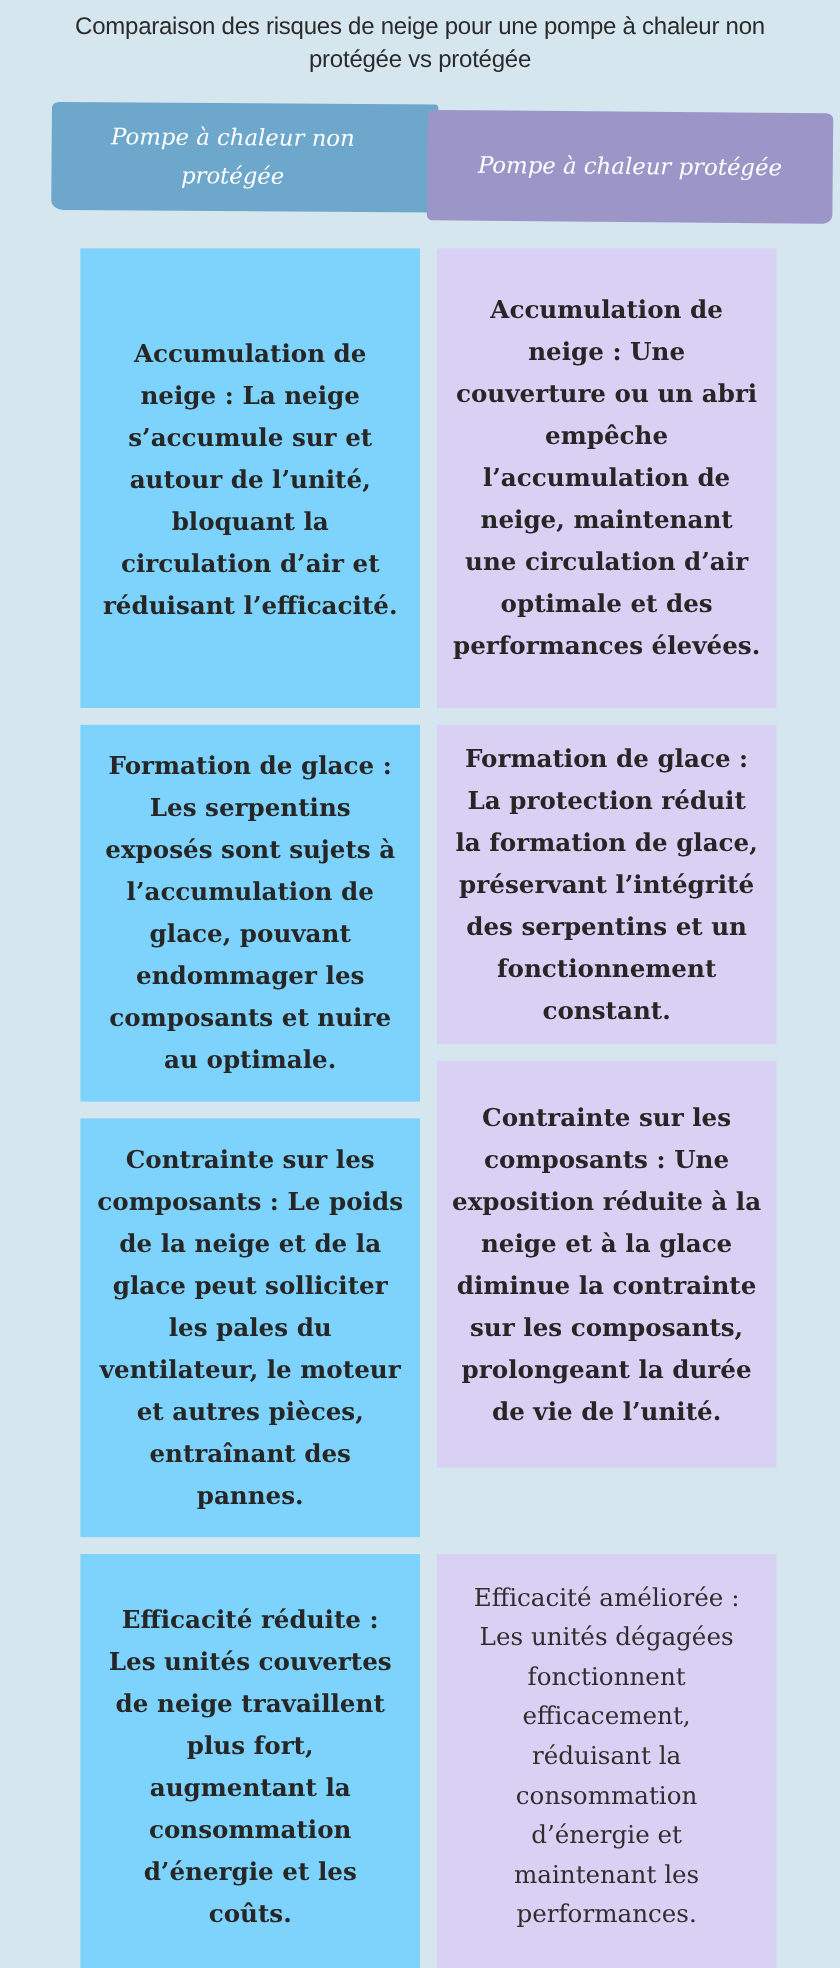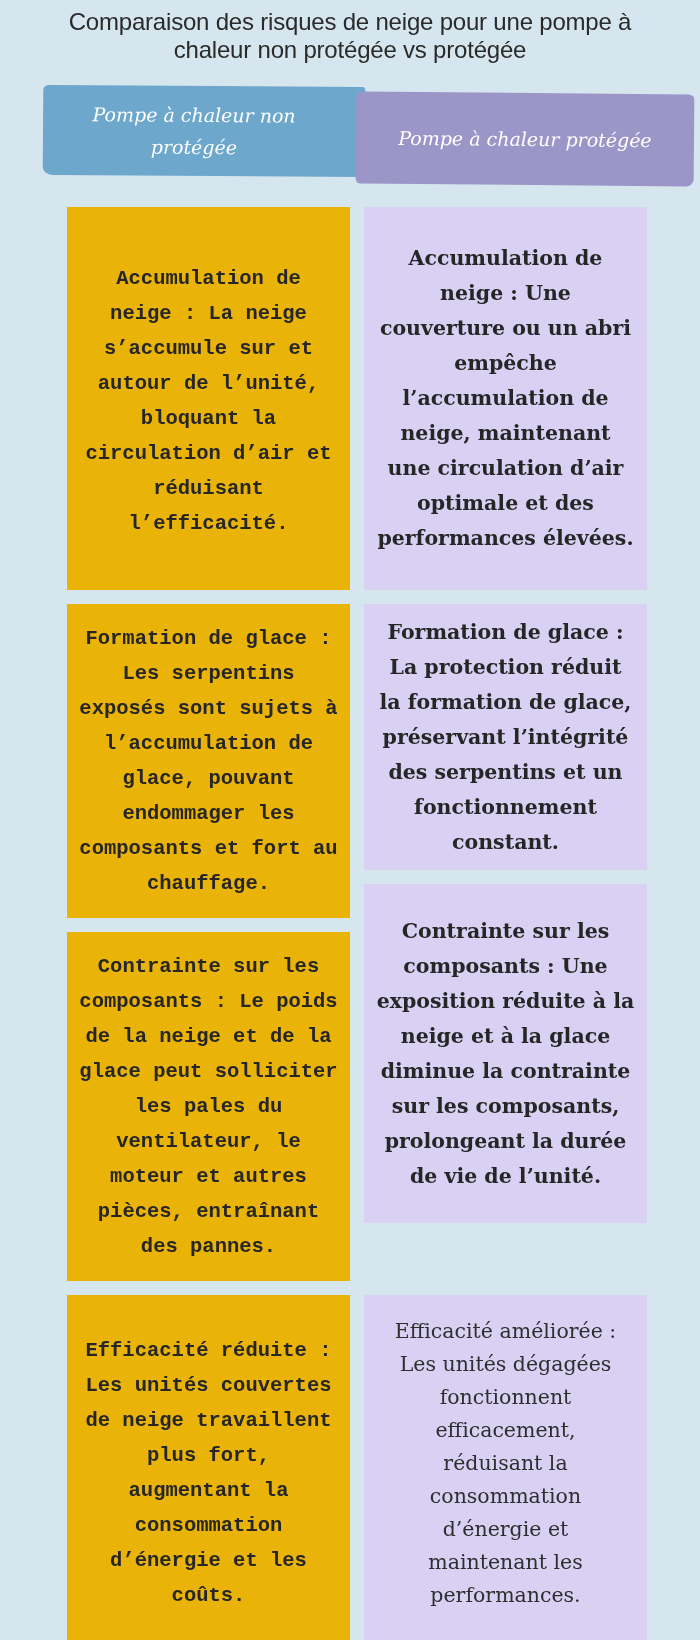--- a/index.html
+++ b/index.html
@@ -15,21 +15,21 @@
       font-family: "DejaVu Serif", "Liberation Serif", serif;
       color: #262626;
     }
     .title {
       position: absolute;
       left: 40px;
       top: 8px;
       width: 620px;
       text-align: center;
       font-family: "Liberation Sans", "DejaVu Sans", sans-serif;
-      font-size: 24px;
+      font-size: 20px;
       line-height: 28px;
       color: #2a2a2a;
       letter-spacing: -0.2px;
     }
     .banner {
       position: absolute;
       display: flex;
       align-items: center;
       justify-content: center;
       text-align: center;
@@ -70,22 +70,21 @@
       justify-content: center;
       text-align: center;
       font-size: 20.5px;
       line-height: 35px;
       font-weight: bold;
       padding: 0 12px;
     }
     .cell.left {
       left: 67px;
       width: 283px;
-      background: #eab308;
-      font-family: Liberation Mono, monospace;
+      background: #7dd3fc;
     }
     .cell.right {
       left: 364px;
       width: 283px;
       background: #d9d1f4;
     }
     .cell.regular {
       font-weight: normal;
       color: #2e2e2e;
     }
@@ -106,21 +105,21 @@
 </div>
 
 <div class="cell left" style="top:207px;height:383px;padding-top:4px;">
   <span style="width:250px;">Accumulation de neige : La neige s’accumule sur et autour de l’unité, bloquant la circulation d’air et réduisant l’efficacité.</span>
 </div>
 <div class="cell right" style="top:207px;height:383px;">
   <span style="width:262px;">Accumulation de neige : Une couverture ou un abri empêche l’accumulation de neige, maintenant une circulation d’air optimale et des performances élevées.</span>
 </div>
 
 <div class="cell left" style="top:604px;height:314px;">
-  <span style="width:262px;">Formation de glace : Les serpentins exposés sont sujets à l’accumulation de glace, pouvant endommager les composants et fort au chauffage.</span>
+  <span style="width:262px;">Formation de glace : Les serpentins exposés sont sujets à l’accumulation de glace, pouvant endommager les composants et nuire au optimale.</span>
 </div>
 <div class="cell right" style="top:604px;height:266px;">
   <span style="width:262px;">Formation de glace : La protection réduit la formation de glace, préservant l’intégrité des serpentins et un fonctionnement constant.</span>
 </div>
 
 <div class="cell left" style="top:932px;height:349px;justify-content:flex-end;">
   <span style="width:262px;">Contrainte sur les composants : Le poids de la neige et de la glace peut solliciter les pales du ventilateur, le moteur et autres pièces, entraînant des pannes.</span>
 </div>
 <div class="cell right" style="top:884px;height:339px;">
   <span style="width:262px;">Contrainte sur les composants : Une exposition réduite à la neige et à la glace diminue la contrainte sur les composants, prolongeant la durée de vie de l’unité.</span>

